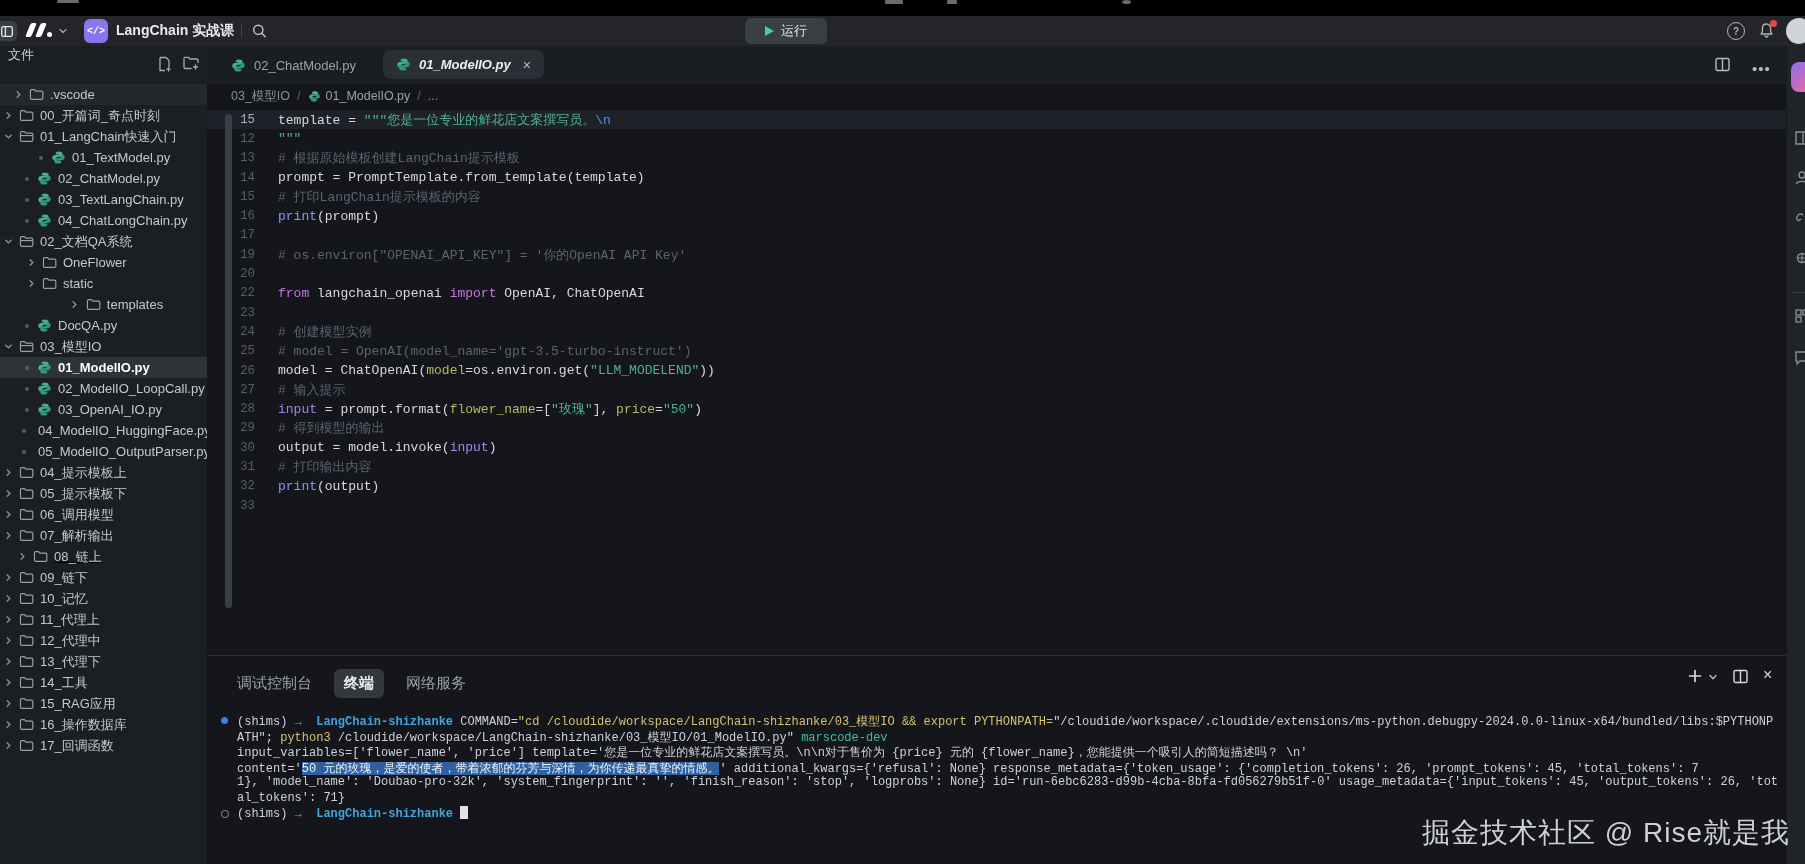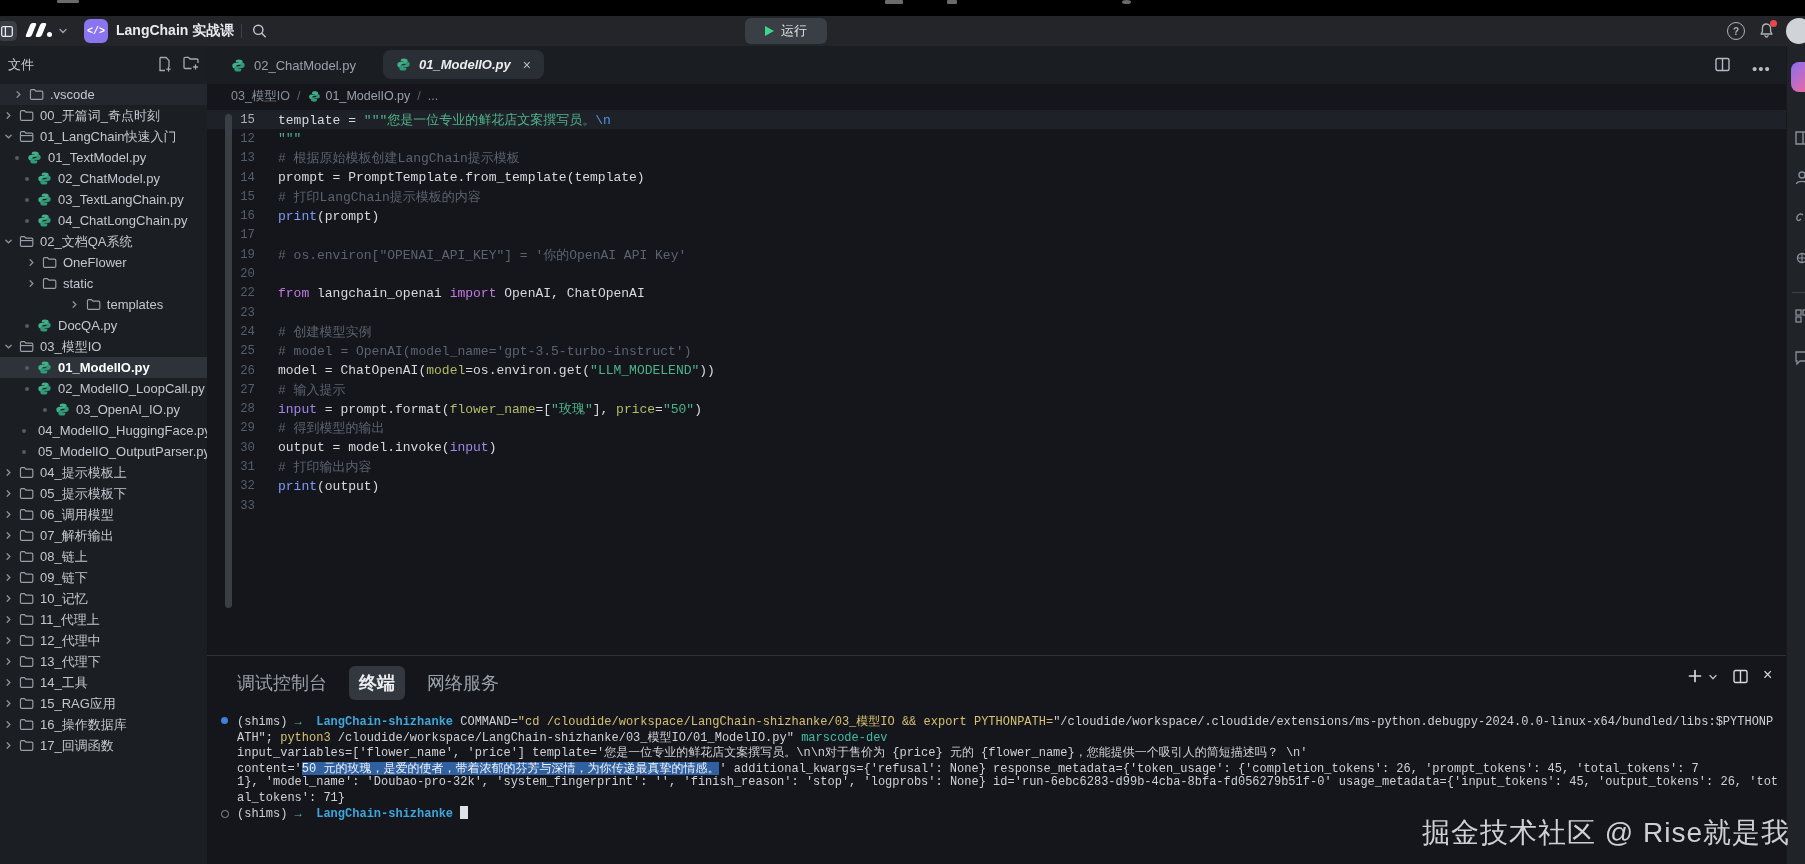--- a/index.html
+++ b/index.html
@@ -35,21 +35,21 @@
   .bell-dot{position:absolute;right:-1px;top:-2px;width:7px;height:7px;border-radius:50%;background:#e5484d;}
   .avatar{left:1786px;width:26px;height:26px;border-radius:50%;background:#d0d3d7;}
 
   
   .sidebar{position:absolute;left:0;top:46px;bottom:0;width:207px;background:#1b1e23;}
   .editor{position:absolute;left:207px;top:46px;bottom:0;width:1579px;background:#14161b;}
   .rightbar{position:absolute;left:1786px;top:46px;bottom:0;width:19px;background:#202328;overflow:hidden;border-left:1px solid #17191d;}
 
   
   .sb-header{position:relative;height:36px;}
-  .sb-title{position:absolute;left:8px;top:10px;color:#c9ccd1;font-size:13px;}
+  .sb-title{position:absolute;left:8px;top:0;color:#c9ccd1;font-size:13px;}
   .sb-ic{position:absolute;top:10px;}
   .tree{position:absolute;left:0;top:38px;right:0;bottom:0;overflow:hidden;}
   .trow{display:flex;align-items:center;height:21px;gap:6px;cursor:pointer;white-space:nowrap;}
   .trow.hl{background:#24272d;}
   .trow.sel{background:#2e3239;}
   .trow .tlabel{font-size:13px;color:#c4c8ce;}
   .trow.sel .tlabel{color:#ffffff;font-weight:bold;}
   .gitdot{width:9px;display:flex;justify-content:center;}
   .gitdot::after{content:"";width:4px;height:4px;border-radius:50%;background:#565c64;}
   .tchev{width:10px;display:flex;justify-content:center;}
@@ -76,21 +76,21 @@
   .ln{width:48px;text-align:right;color:#575e69;font-size:12.3px;flex:none;}
   .cl.cur .ln{color:#aab1bb;}
   .ct{margin-left:23px;font-size:13px;white-space:pre;}
   .tk-p{color:#d6d9df}.tk-k{color:#c07ae0}.tk-s{color:#4fb38a}.tk-e{color:#4f95e8}
   .tk-c{color:#5b6370}.tk-f{color:#7d9bf8}.tk-b{color:#9f86e8}.tk-a{color:#b3bb66}
   .left-thumb{position:absolute;left:18px;top:6px;width:7px;height:494px;border-radius:4px;background:#3a3f46;}
 
   
   .panel{position:absolute;left:0;top:609px;width:100%;height:209px;background:#14161b;border-top:1px solid #2c3037;}
   .panel-tabs{position:absolute;left:30px;top:0;height:38px;display:flex;align-items:center;gap:22px;}
-  .ptab{font-size:18px;color:#9aa1a9;cursor:pointer;margin-top:16px;}
+  .ptab{font-size:15px;color:#9aa1a9;cursor:pointer;margin-top:16px;}
   .ptab.active{color:#eceef1;font-weight:bold;background:#33383f;border-radius:6px;padding:5px 10px;}
   .panel-ic{position:absolute;top:13px;}
   .terminal{position:absolute;left:0;top:57px;right:0;bottom:0;}
   .tline{position:relative;height:15.5px;padding-left:30px;font-size:12px;white-space:pre;overflow:hidden;color:#ced2d8;}
   .tbullet{position:absolute;left:14px;top:4px;width:7px;height:7px;border-radius:50%;}
   .tbullet.filled{background:#3b82d8;}
   .tbullet.hollow{border:1.3px solid #8a9099;width:5.5px;height:5.5px;}
   .tc-fg{color:#ced2d8}.tc-y{color:#d8c272}.tc-b{color:#3fa6dd;font-weight:bold}
   .tc-t{color:#3fbfa5}.tc-g{color:#49bb8f}
   .tsel{background:#30609f;color:#eef2f8;}
@@ -210,21 +210,21 @@
 <svg width="9" height="9" viewBox="0 0 10 10">
               <path d="M2 3.5 L5 6.5 L8 3.5" fill="none" stroke="#8a9099" stroke-width="1.5" stroke-linecap="round"></path>
             </svg>
           </span>
           <svg width="15" height="13" viewBox="0 0 16 14">
 <path d="M1.5 3 C1.5 2.2 2 1.7 2.8 1.7 H5.8 L7.3 3.4 H13.6 C14.3 3.4 14.8 3.9 14.8 4.6 V11 C14.8 11.8 14.3 12.3 13.5 12.3 H2.8 C2 12.3 1.5 11.8 1.5 11 Z" fill="none" stroke="#9aa0a8" stroke-width="1.25"></path>
             <line x1="1.8" y1="6" x2="14.5" y2="6" stroke="#9aa0a8" stroke-width="1.25"></line>
           </svg>
           <span class="tlabel">01_LangChain快速入门</span>
         </div>
-        <div class="trow" style="padding-left: 12px;">
+        <div class="trow" style="padding-left: 36px;">
           <span class="gitdot"></span>
           <svg width="15" height="15" viewBox="0 0 16 16">
 <path fill="#43b08a" d="M7.9 1.5c-1.8 0-2.9.8-2.9 2.1v1.2h3v.6H4.2C2.5 5.4 1.4 6.5 1.4 8.2c0 1.7 1 2.9 2.7 2.9h1V9.5c0-1.4 1.2-2.4 2.8-2.4h2.3c1.3 0 2.2-.9 2.2-2.2V3.6c0-1.3-1.5-2.1-4.5-2.1z"></path>
 <path fill="#2f9a78" d="M8.1 14.5c1.8 0 2.9-.8 2.9-2.1v-1.2H8v-.6h3.8c1.7 0 2.8-1.1 2.8-2.8 0-1.7-1-2.9-2.7-2.9h-1v1.6c0 1.4-1.2 2.4-2.8 2.4H5.8c-1.3 0-2.2.9-2.2 2.2v1.3c0 1.3 1.5 2.1 4.5 2.1z"></path>
           </svg>
           <span class="tlabel">01_TextModel.py</span>
         </div>
         <div class="trow" style="padding-left: 22px;">
           <span class="gitdot"></span>
           <svg width="15" height="15" viewBox="0 0 16 16">
@@ -323,21 +323,21 @@
           <span class="tlabel">01_ModelIO.py</span>
         </div>
         <div class="trow" style="padding-left: 22px;">
           <span class="gitdot"></span>
           <svg width="15" height="15" viewBox="0 0 16 16">
 <path fill="#43b08a" d="M7.9 1.5c-1.8 0-2.9.8-2.9 2.1v1.2h3v.6H4.2C2.5 5.4 1.4 6.5 1.4 8.2c0 1.7 1 2.9 2.7 2.9h1V9.5c0-1.4 1.2-2.4 2.8-2.4h2.3c1.3 0 2.2-.9 2.2-2.2V3.6c0-1.3-1.5-2.1-4.5-2.1z"></path>
 <path fill="#2f9a78" d="M8.1 14.5c1.8 0 2.9-.8 2.9-2.1v-1.2H8v-.6h3.8c1.7 0 2.8-1.1 2.8-2.8 0-1.7-1-2.9-2.7-2.9h-1v1.6c0 1.4-1.2 2.4-2.8 2.4H5.8c-1.3 0-2.2.9-2.2 2.2v1.3c0 1.3 1.5 2.1 4.5 2.1z"></path>
           </svg>
           <span class="tlabel">02_ModelIO_LoopCall.py</span>
         </div>
-        <div class="trow" style="padding-left: 40px;">
+        <div class="trow" style="padding-left: 22px;">
           <span class="gitdot"></span>
           <svg width="15" height="15" viewBox="0 0 16 16">
 <path fill="#43b08a" d="M7.9 1.5c-1.8 0-2.9.8-2.9 2.1v1.2h3v.6H4.2C2.5 5.4 1.4 6.5 1.4 8.2c0 1.7 1 2.9 2.7 2.9h1V9.5c0-1.4 1.2-2.4 2.8-2.4h2.3c1.3 0 2.2-.9 2.2-2.2V3.6c0-1.3-1.5-2.1-4.5-2.1z"></path>
 <path fill="#2f9a78" d="M8.1 14.5c1.8 0 2.9-.8 2.9-2.1v-1.2H8v-.6h3.8c1.7 0 2.8-1.1 2.8-2.8 0-1.7-1-2.9-2.7-2.9h-1v1.6c0 1.4-1.2 2.4-2.8 2.4H5.8c-1.3 0-2.2.9-2.2 2.2v1.3c0 1.3 1.5 2.1 4.5 2.1z"></path>
           </svg>
           <span class="tlabel">03_OpenAI_IO.py</span>
         </div>
         <div class="trow" style="padding-left: 22px;">
           <span class="gitdot"></span>
           <svg width="15" height="15" viewBox="0 0 16 16">
@@ -391,21 +391,21 @@
           <span class="tchev">
 <svg width="9" height="9" viewBox="0 0 10 10">
               <path d="M3.5 2 L6.5 5 L3.5 8" fill="none" stroke="#8a9099" stroke-width="1.5" stroke-linecap="round"></path>
             </svg>
           </span>
           <svg width="15" height="13" viewBox="0 0 16 14">
 <path d="M1.5 3 C1.5 2.2 2 1.7 2.8 1.7 H5.8 L7.3 3.4 H13.6 C14.3 3.4 14.8 3.9 14.8 4.6 V11 C14.8 11.8 14.3 12.3 13.5 12.3 H2.8 C2 12.3 1.5 11.8 1.5 11 Z" fill="none" stroke="#9aa0a8" stroke-width="1.25"></path>
           </svg>
           <span class="tlabel">07_解析输出</span>
         </div>
-        <div class="trow" style="padding-left: 3px;">
+        <div class="trow" style="padding-left: 17px; text-decoration: underline;">
           <span class="tchev">
 <svg width="9" height="9" viewBox="0 0 10 10">
               <path d="M3.5 2 L6.5 5 L3.5 8" fill="none" stroke="#8a9099" stroke-width="1.5" stroke-linecap="round"></path>
             </svg>
           </span>
           <svg width="15" height="13" viewBox="0 0 16 14">
 <path d="M1.5 3 C1.5 2.2 2 1.7 2.8 1.7 H5.8 L7.3 3.4 H13.6 C14.3 3.4 14.8 3.9 14.8 4.6 V11 C14.8 11.8 14.3 12.3 13.5 12.3 H2.8 C2 12.3 1.5 11.8 1.5 11 Z" fill="none" stroke="#9aa0a8" stroke-width="1.25"></path>
           </svg>
           <span class="tlabel">08_链上</span>
         </div>

